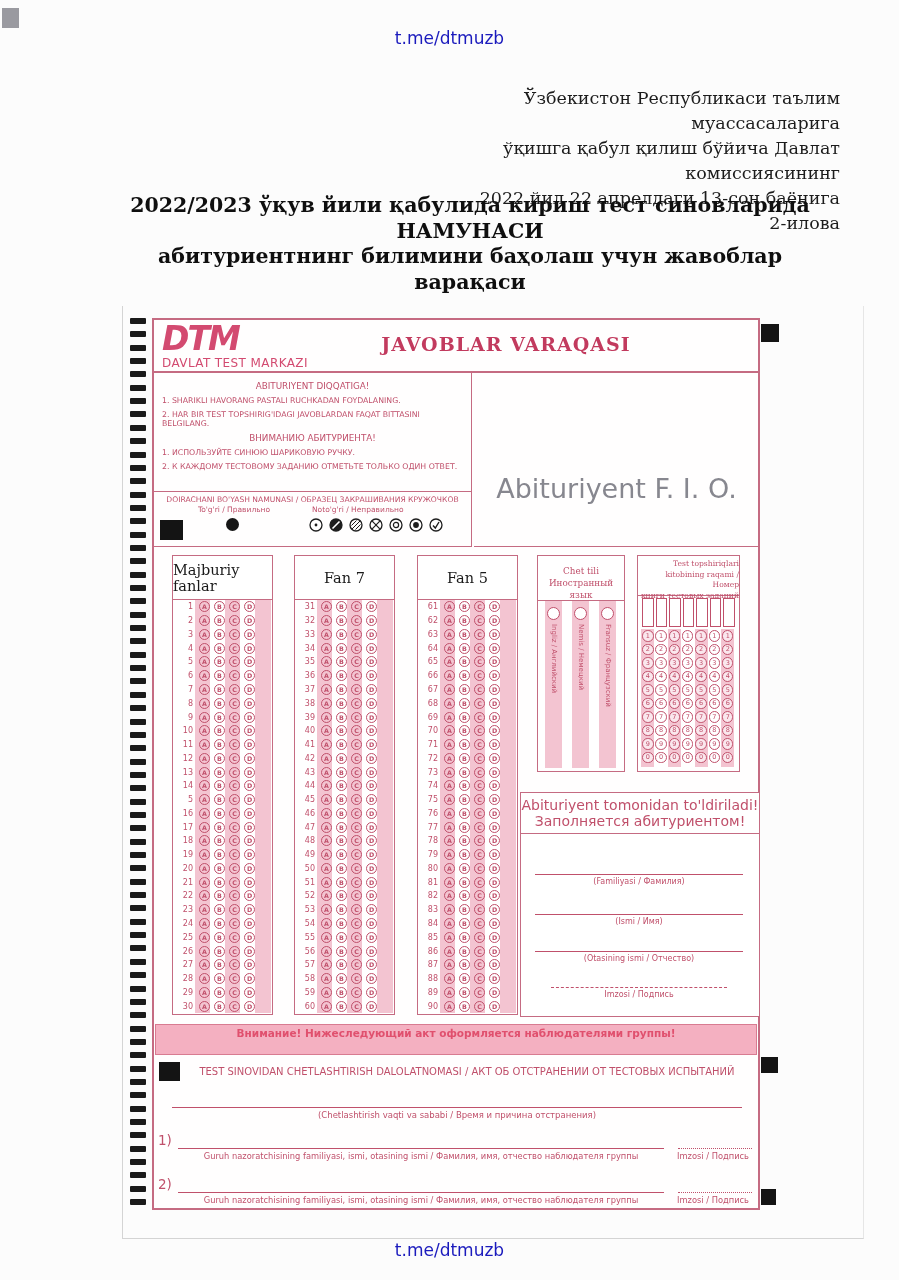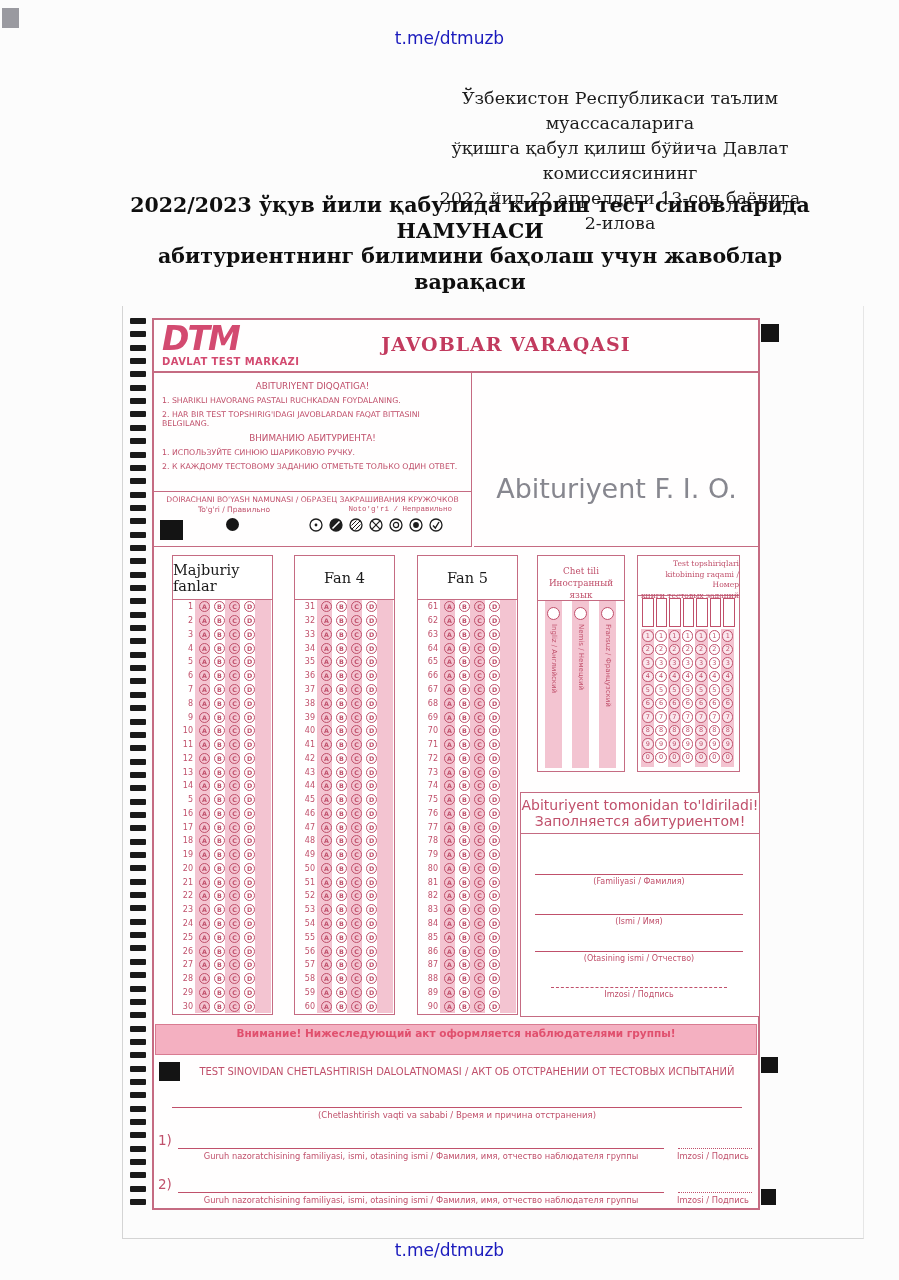--- a/index.html
+++ b/index.html
@@ -5,57 +5,57 @@
   html,body{margin:0;padding:0;background:#ffffff;}
   .page{position:relative;width:899px;height:1280px;background:#fcfcfc;overflow:hidden;
         font-family:"DejaVu Sans","Liberation Sans",sans-serif;}
 
   .tl-mark{position:absolute;left:2px;top:8px;width:17px;height:20px;background:#9a9aa0;}
   .top-link,.bottom-link{position:absolute;left:0;width:899px;text-align:center;
         color:#1b1bbd;font-size:17px;cursor:pointer;}
   .top-link{top:28px;}
   .bottom-link{top:1240px;}
 
-  .decree{position:absolute;left:400px;top:86px;width:440px;text-align:center;
+  .decree{position:absolute;left:400px;top:86px;width:440px;text-align:right;
         font-family:"DejaVu Serif","Liberation Serif",serif;font-size:17.5px;line-height:25px;color:#1c1c1c;}
   .doc-title{position:absolute;left:130px;top:193px;width:680px;text-align:center;
         font-family:"DejaVu Serif","Liberation Serif",serif;font-weight:bold;font-size:20.5px;line-height:25.5px;color:#0f0f0f;}
 
   .scan-rect{position:absolute;left:122px;top:306px;width:740px;height:932px;
         border-left:1px solid #d4d4d4;border-bottom:1px solid #d4d4d4;border-right:1px solid #e6e6e6;}
   .tmark{position:absolute;left:130px;width:16px;height:6px;background:#1a1a1a;border-radius:1px;}
   .blk{position:absolute;background:#141414;}
   .sq-tr{left:761px;top:324px;width:18px;height:18px;}
   .sq-r1{left:761px;top:1057px;width:17px;height:16px;}
   .sq-r2{left:761px;top:1189px;width:15px;height:16px;}
 
   .form{position:absolute;left:152px;top:318px;width:608px;height:892px;box-sizing:border-box;
         border:2px solid #c56b82;background:#fffefe;color:#c0506b;}
   .f-header{position:absolute;left:0;top:0;width:604px;height:51px;border-bottom:2px solid #c56b82;}
   .dtm{position:absolute;left:8px;top:2px;}
   .dtm-txt{font-weight:bold;font-style:italic;font-size:33px;line-height:34px;color:#d34a70;letter-spacing:-2px;}
-  .dtm-sub{font-size:10px;font-weight:bold;color:#d34a70;letter-spacing:.4px;}
+  .dtm-sub{font-size:12px;font-weight:normal;color:#d34a70;letter-spacing:.4px;}
   .f-title{position:absolute;left:105px;right:5px;top:13px;text-align:center;
         font-family:"DejaVu Serif","Liberation Serif",serif;font-weight:bold;font-size:19px;color:#c23a5e;letter-spacing:1px;}
 
   .instr{position:absolute;left:0;top:53px;width:318px;height:119px;box-sizing:border-box;
         border-right:1.5px solid #c56b82;border-bottom:1.5px solid #c56b82;padding:4px 8px 0 8px;}
   .i-title{text-align:center;font-size:8.8px;margin:4px 0 5px 0;}
   .i-item{font-size:7.8px;margin:5px 0;}
 
   .fio{position:absolute;left:319.5px;top:53px;width:286px;height:174px;box-sizing:border-box;
         border-bottom:1.5px solid #c56b82;color:#87878f;font-size:27px;text-align:center;padding-top:100px;}
 
   .sample{position:absolute;left:0;top:172px;width:318px;height:55px;box-sizing:border-box;
         border-right:1.5px solid #c56b82;border-bottom:1.5px solid #c56b82;}
   .s-title{text-align:center;font-size:7.6px;margin-top:3px;}
   .s-sq{left:6px;top:28px;width:23px;height:20px;}
   .s-correct-label{position:absolute;left:30px;top:13px;width:100px;text-align:center;font-size:7.5px;}
   .s-correct-dot{position:absolute;left:72px;top:26px;width:13px;height:13px;border-radius:50%;background:#161616;}
-  .s-wrong-label{position:absolute;left:158px;top:13px;width:140px;text-align:right;font-size:7.5px;font-family:Liberation Mono, monospace;}
+  .s-wrong-label{position:absolute;left:158px;top:13px;width:140px;text-align:left;font-size:7.5px;}
   .s-wrong-row{position:absolute;left:155px;top:25px;width:150px;display:flex;gap:6px;}
 
   .acol{position:absolute;top:235px;width:101px;height:460px;box-sizing:border-box;
         border:1.5px solid #c56b82;background:#fff;}
   .acol-h{height:44px;box-sizing:border-box;border-bottom:1.5px solid #c56b82;display:flex;align-items:center;justify-content:center;
         font-family:"DejaVu Serif","Liberation Serif",serif;font-size:14.5px;color:#1a1a1a;}
   .acol-body{position:relative;height:413px;overflow:hidden;}
   .stripe{position:absolute;top:0;bottom:0;background:#f3c4d1;}
   .arow{position:relative;height:13.766px;display:flex;align-items:center;z-index:2;}
   .qn{width:20px;text-align:right;font-size:8px;color:#c0506b;padding-right:2px;}
@@ -471,21 +471,21 @@
             <div class="arow">
               <span class="qn">30</span>
               <span class="bub">A</span>
               <span class="bub">B</span>
               <span class="bub">C</span>
               <span class="bub">D</span>
             </div>
           </div>
         </div>
         <div class="acol" style="left: 140px;">
-          <div class="acol-h">Fan 4</div>
+          <div class="acol-h">Fan 7</div>
           <div class="acol-body">
             <div class="stripe" style="left: 22px; width: 15px;"></div>
             <div class="stripe" style="left: 52px; width: 15px;"></div>
             <div class="stripe" style="left: 82px; width: 16px;"></div>
             <div class="arow">
               <span class="qn">31</span>
               <span class="bub">A</span>
               <span class="bub">B</span>
               <span class="bub">C</span>
               <span class="bub">D</span>

